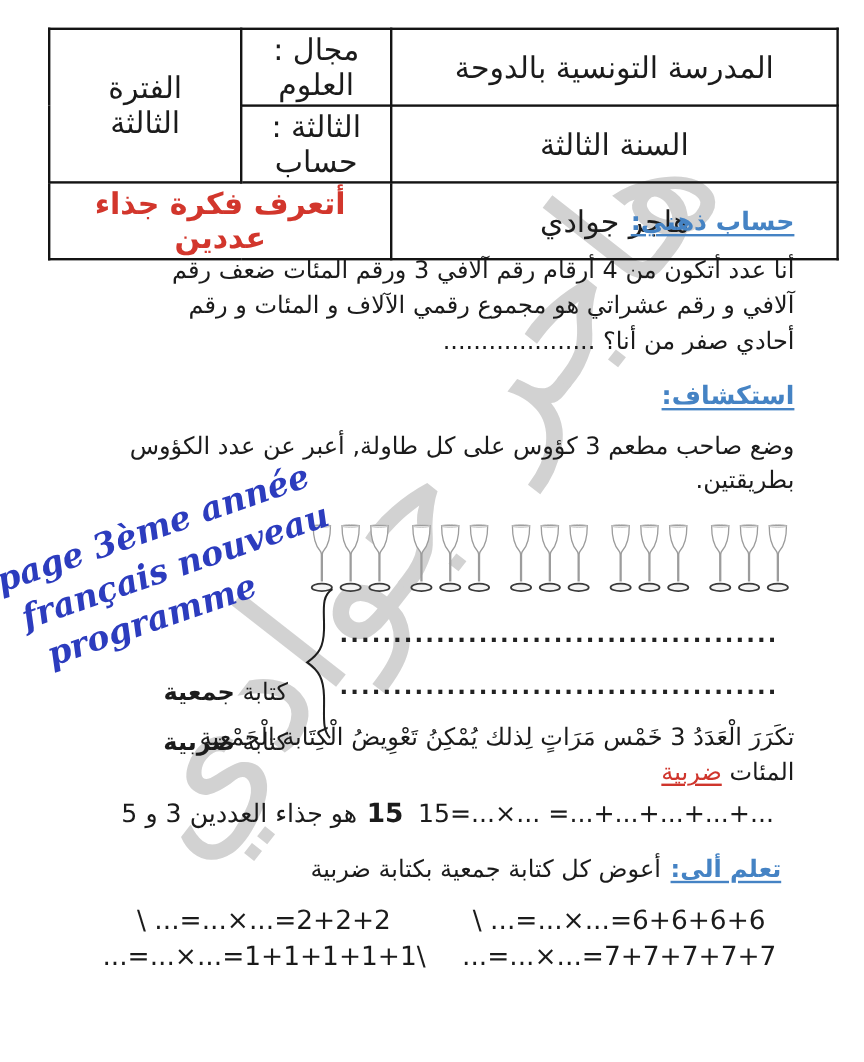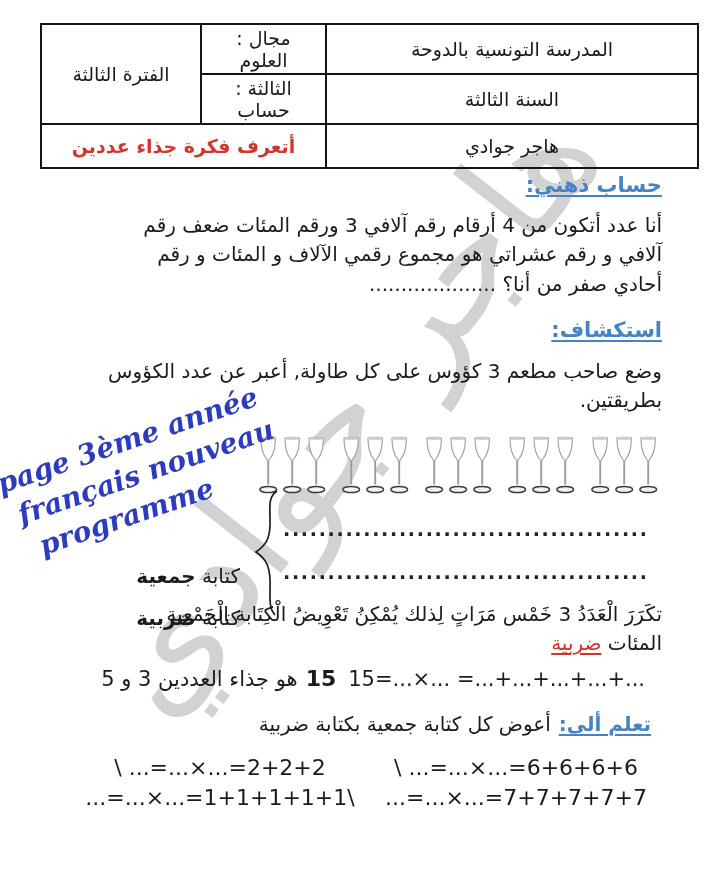--- a/index.html
+++ b/index.html
@@ -11,21 +11,21 @@
            transform:rotate(-52deg);transform-origin:center;line-height:1.1;}
   .wm-blue{position:absolute;left:2px;top:420px;z-index:2;transform:rotate(-19deg);
            transform-origin:center;color:#2c3cbe;font-family:"DejaVu Serif",serif;
            font-style:italic;font-weight:bold;font-size:28px;line-height:1.28;white-space:nowrap;}
   .wm-blue .l2{padding-left:10px;}
   .wm-blue .l3{padding-left:20px;}
   
   table.hdr{position:absolute;top:23px;left:40px;width:657px;z-index:1;
             border-collapse:collapse;direction:rtl;table-layout:fixed;}
   table.hdr td{border:2px solid #141414;text-align:center;vertical-align:middle;
-               font-size:19px;padding:2px 16px;background:transparent;}
+               font-size:25px;padding:2px 16px;background:transparent;}
   tr.r1 td{height:40px;} tr.r2 td{height:34px;} tr.r3 td{height:38px;}
   td.lesson{color:#d2362c;font-weight:bold;}
   
   .h{position:absolute;z-index:1;color:#4583c4;font-weight:bold;font-size:21px;
      text-decoration:underline;text-underline-offset:3px;direction:rtl;}
   #h-mental{top:173px;right:58px;}
   #h-explore{top:318px;right:58px;}
   .para{position:absolute;z-index:1;right:58px;direction:rtl;text-align:right;
         font-size:20px;line-height:1.47;}
   #p-mental{top:211px;width:558px;}

